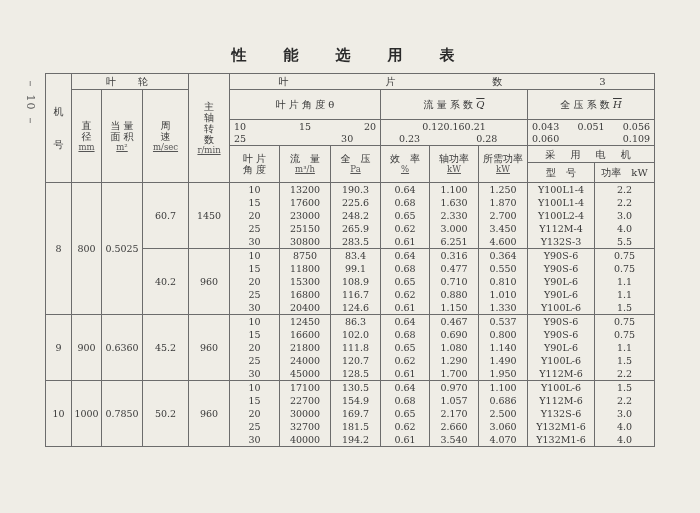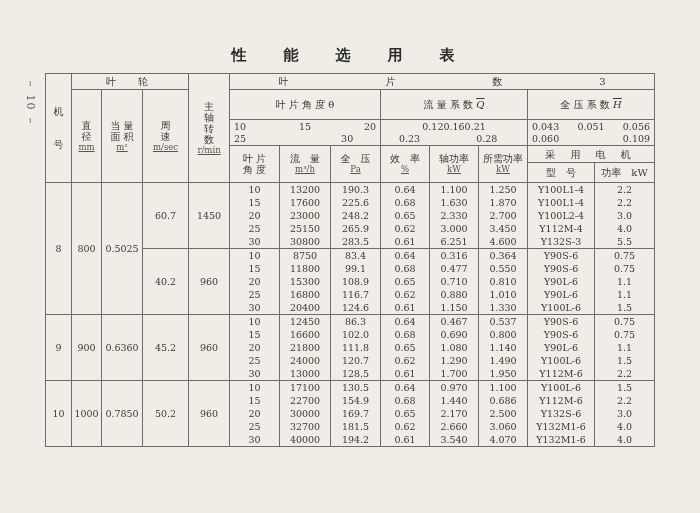--- a/index.html
+++ b/index.html
@@ -326,21 +326,21 @@
           <div>15</div>
           <div>20</div>
           <div>25</div>
           <div>30</div>
         </td>
     <td class="stack">
           <div>12450</div>
           <div>16600</div>
           <div>21800</div>
           <div>24000</div>
-          <div>13000</div>
+          <div>45000</div>
         </td>
     <td class="stack">
           <div>86.3</div>
           <div>102.0</div>
           <div>111.8</div>
           <div>120.7</div>
           <div>128.5</div>
         </td>
     <td class="stack">
           <div>0.64</div>
@@ -408,21 +408,21 @@
         </td>
     <td class="stack">
           <div>0.64</div>
           <div>0.68</div>
           <div>0.65</div>
           <div>0.62</div>
           <div>0.61</div>
         </td>
     <td class="stack">
           <div>0.970</div>
-          <div>1.440</div>
+          <div>1.057</div>
           <div>2.170</div>
           <div>2.660</div>
           <div>3.540</div>
         </td>
     <td class="stack">
           <div>1.100</div>
           <div>0.686</div>
           <div>2.500</div>
           <div>3.060</div>
           <div>4.070</div>

